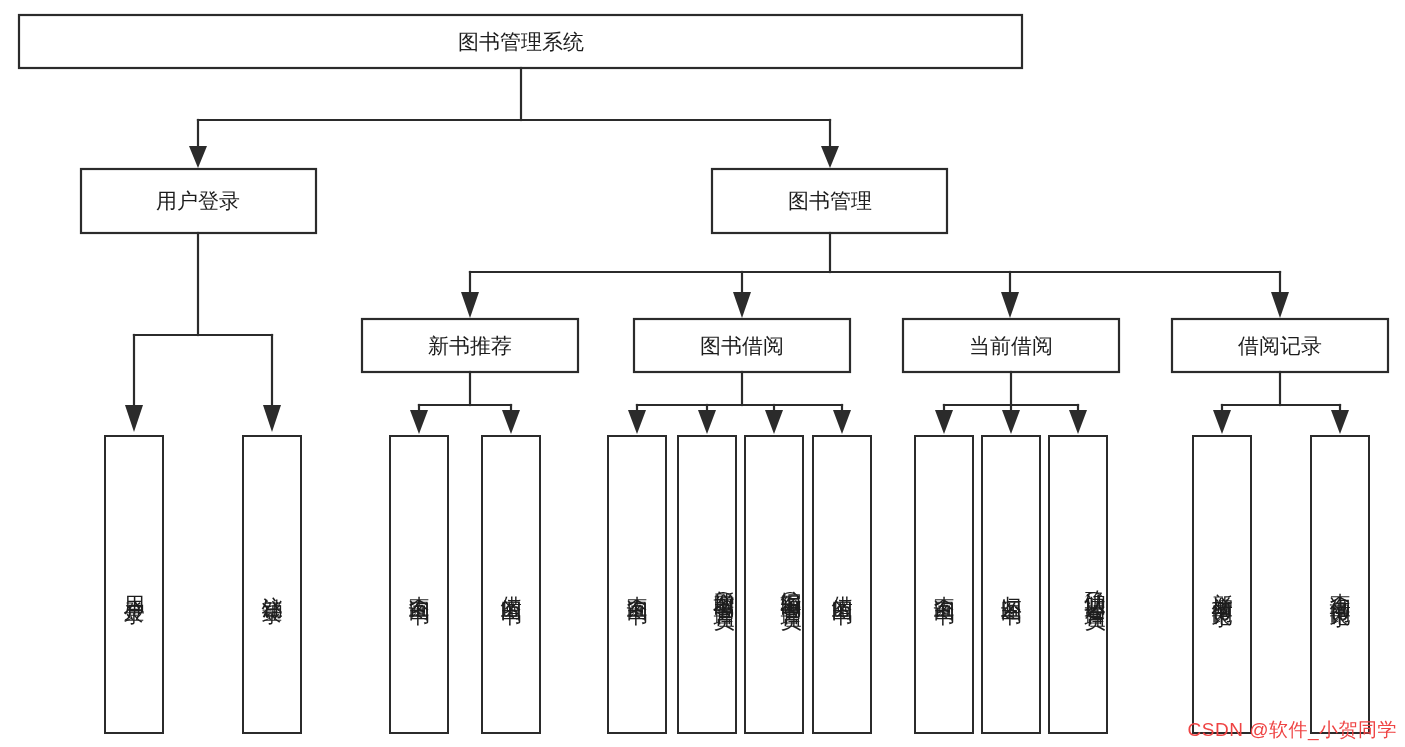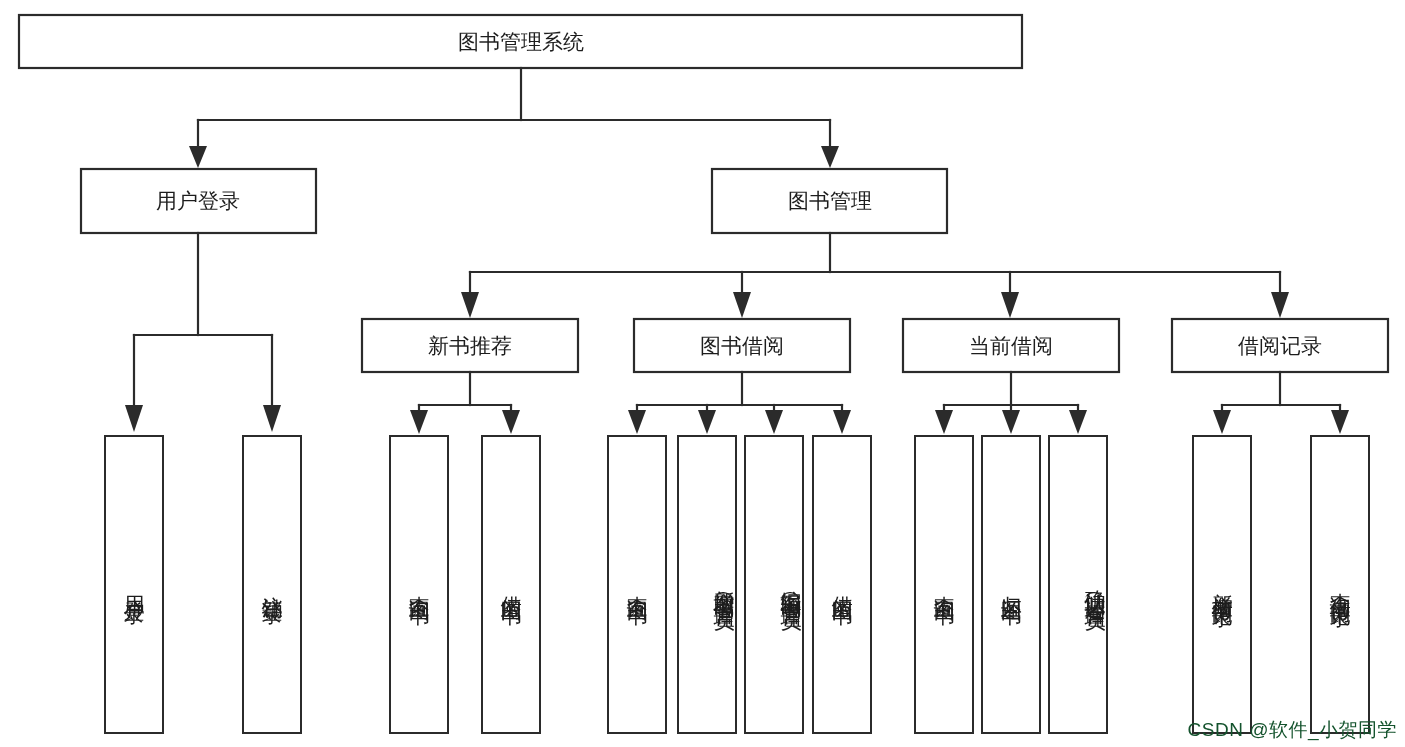--- a/index.html
+++ b/index.html
@@ -70,21 +70,21 @@
     box-sizing: border-box;
     background: #ffffff;
     border: 2.2px solid #2b2b2b;
   }
   .watermark {
     position: absolute;
     right: 8px;
     bottom: 4px;
     font-family: "Liberation Sans", "DejaVu Sans", sans-serif;
     font-size: 19px;
-    color: #14532d;
+    color: #ef4444;
     letter-spacing: 0.5px;
     user-select: none;
     white-space: pre;
   }
 </style>
 </head>
 <body>
 
 <div id="diagram-root">
 

